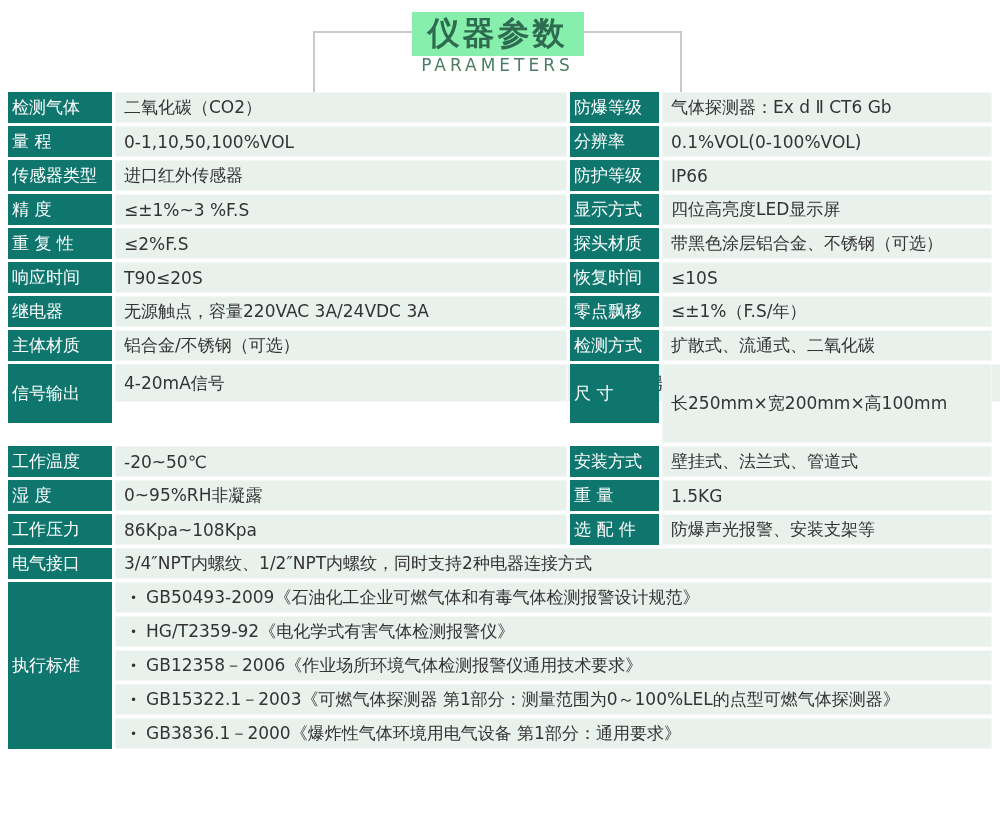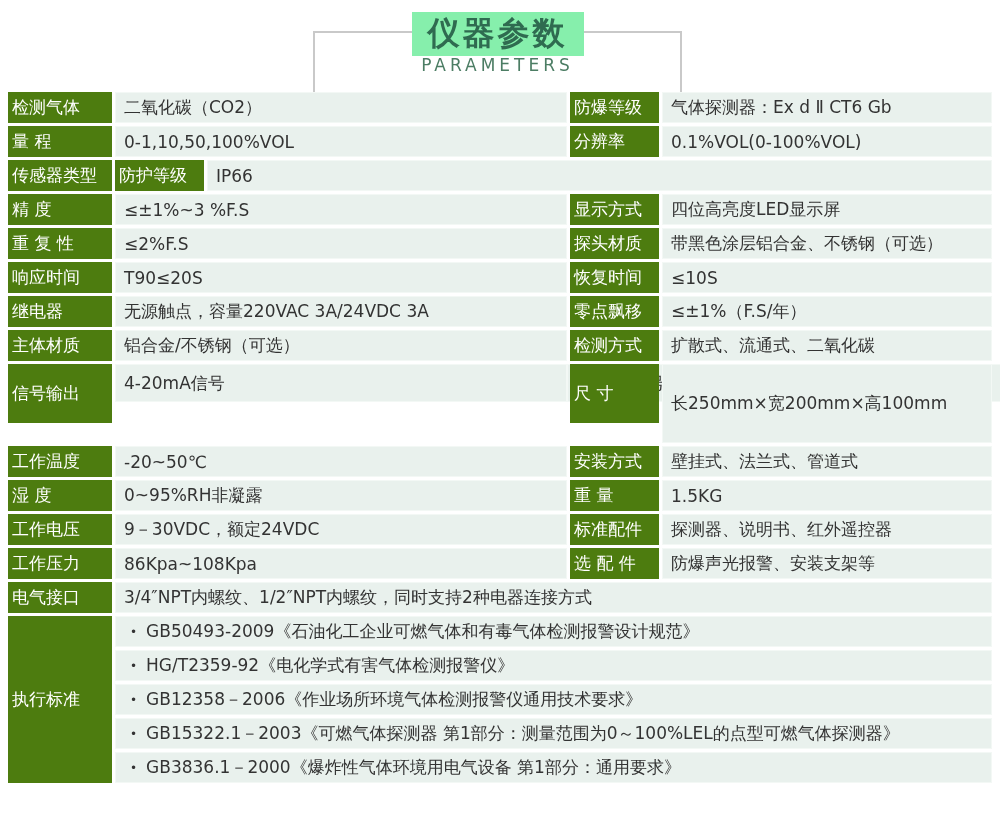--- a/index.html
+++ b/index.html
@@ -24,21 +24,21 @@
   .title-en {
     margin-top:22px; text-align:center;
     font-size:17px; color:#4c7d64; letter-spacing:4px;
   }
 
   
   .spec-table { position:absolute; left:8px; top:92px; width:984px; }
   .row { display:flex; height:31px; margin-bottom:3px; }
   .cell { display:flex; align-items:center; overflow:hidden; white-space:nowrap; }
   .label {
-    background:#4d7c0f; color:#ffffff;
+    background:#0f766e; color:#ffffff;
     font-size:17px; padding:0 4px; flex:none;
   }
   .value {
     background:#e9f1ed; color:#333333;
     font-size:17px; padding:0 9px; flex:none;
     box-shadow: inset 0 0 0 1px #f3f8f5;
   }
   .l-label { width:104px; margin-right:3px; }
   .l-value { width:452px; margin-right:3px; }
   .r-label { width:89px;  margin-right:3px; }
@@ -82,20 +82,21 @@
       <div class="cell value r-value">气体探测器：Ex d Ⅱ CT6 Gb</div>
     </div>
     <div class="row">
       <div class="cell label l-label">量 程</div>
       <div class="cell value l-value">0-1,10,50,100%VOL</div>
       <div class="cell label r-label">分辨率</div>
       <div class="cell value r-value">0.1%VOL(0-100%VOL)</div>
     </div>
     <div class="row">
       <div class="cell label l-label">传感器类型</div>
+      <div class="cell value l-value">进口红外传感器</div>
       <div class="cell label r-label">防护等级</div>
       <div class="cell value r-value">IP66</div>
     </div>
     <div class="row">
       <div class="cell label l-label">精 度</div>
       <div class="cell value l-value">≤±1%~3 %F.S</div>
       <div class="cell label r-label">显示方式</div>
       <div class="cell value r-value">四位高亮度LED显示屏</div>
     </div>
     <div class="row">
@@ -139,26 +140,20 @@
       <div class="cell label r-label">安装方式</div>
       <div class="cell value r-value">壁挂式、法兰式、管道式</div>
     </div>
     <div class="row">
       <div class="cell label l-label">湿 度</div>
       <div class="cell value l-value">0~95%RH非凝露</div>
       <div class="cell label r-label">重 量</div>
       <div class="cell value r-value">1.5KG</div>
     </div>
     <div class="row">
-      <div class="cell label l-label">工作电压</div>
-      <div class="cell value l-value">9－30VDC，额定24VDC</div>
-      <div class="cell label r-label">标准配件</div>
-      <div class="cell value r-value">探测器、说明书、红外遥控器</div>
-    </div>
-    <div class="row">
       <div class="cell label l-label">工作压力</div>
       <div class="cell value l-value">86Kpa~108Kpa</div>
       <div class="cell label r-label">选 配 件</div>
       <div class="cell value r-value">防爆声光报警、安装支架等</div>
     </div>
 
     <div class="row">
       <div class="cell label l-label">电气接口</div>
       <div class="cell value e-value">3/4″NPT内螺纹、1/2″NPT内螺纹，同时支持2种电器连接方式</div>
     </div>

